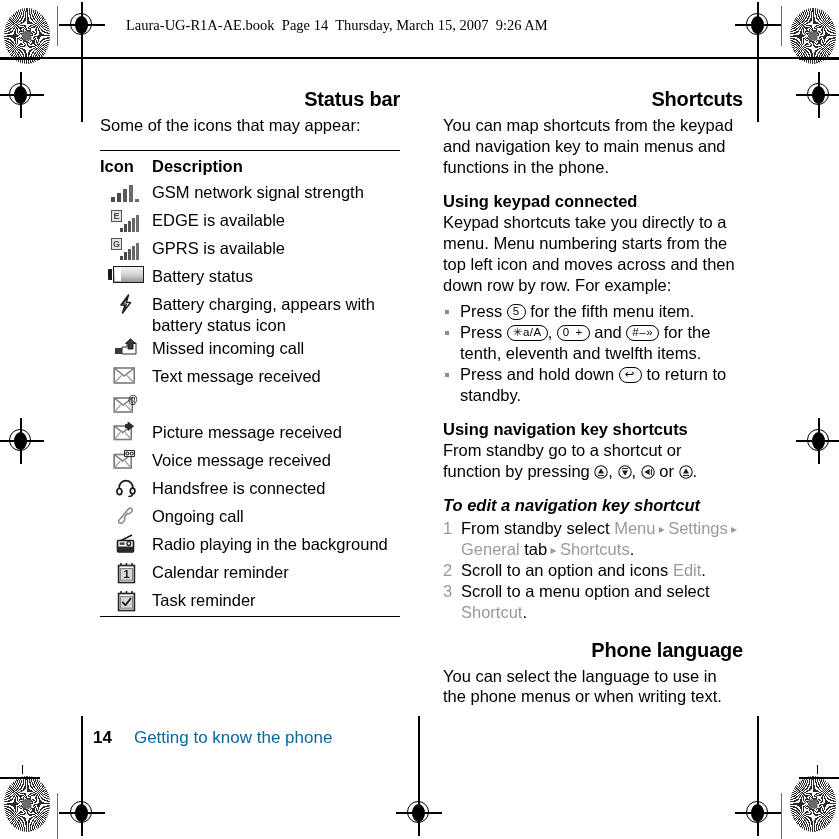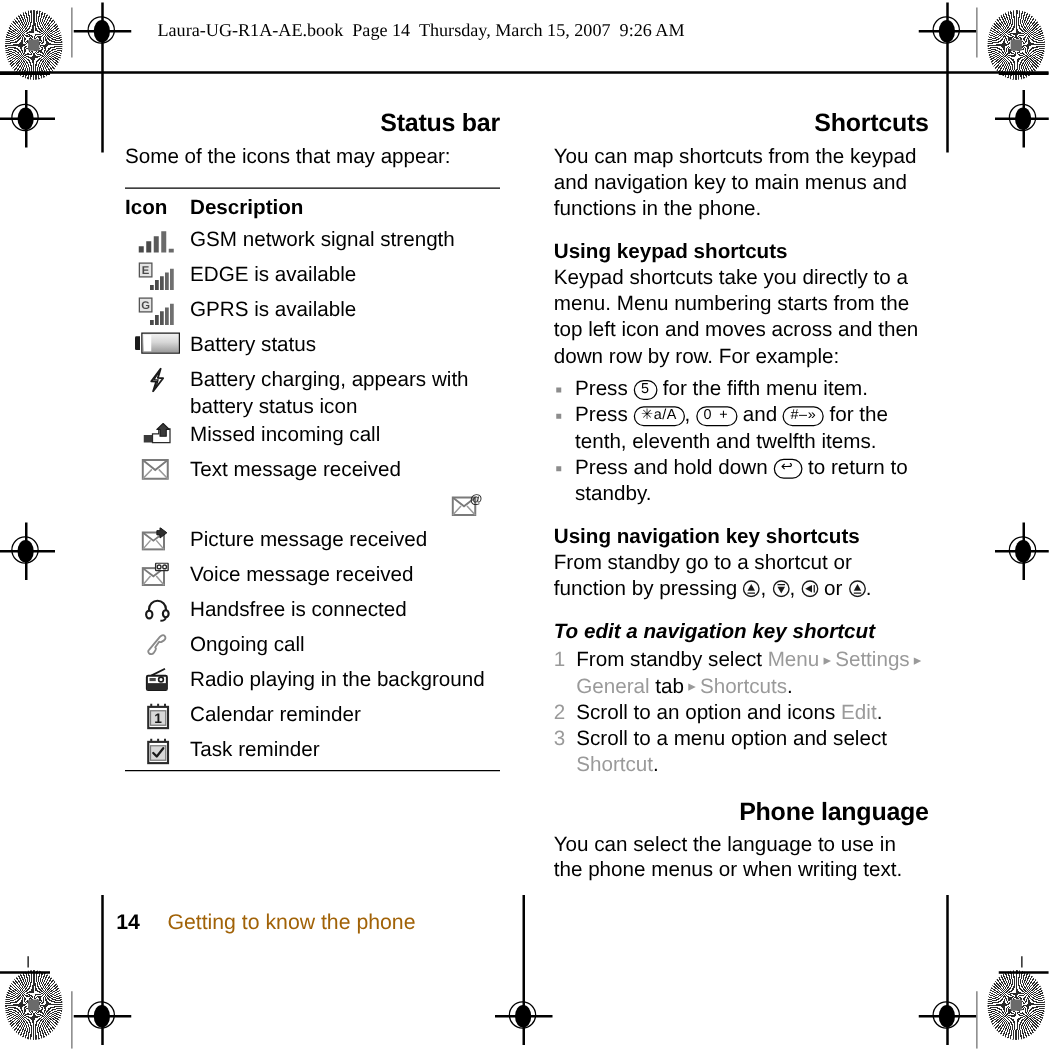--- a/index.html
+++ b/index.html
@@ -182,21 +182,20 @@
     padding: 6px 0 4px 0;
     font-size: 16.5px;
     font-weight: bold;
   }
   .thead .th-icon { width: 52px; }
   .icon-row {
     display: flex;
     align-items: flex-start;
     padding: 1px 0 1px 0;
     min-height: 26px;
-    justify-content: flex-end;
   }
   .icon-cell {
     width: 52px;
     flex: 0 0 52px;
     display: flex;
     align-items: center;
     justify-content: center;
     padding-top: 1px;
   }
   .desc-cell {
@@ -368,21 +367,21 @@
     left: 93px;
     top: 728px;
     font-size: 17px;
   }
   .footer .pageno {
     font-weight: bold;
     color: #000;
     margin-right: 22px;
   }
   .footer .chapter {
-    color: #a16207;
+    color: #0369a1;
   }
 </style>
 </head>
 <body>
 
 <div class="starburst sb-tl"></div>
 <div class="starburst sb-tr"></div>
 <div class="starburst sb-bl"></div>
 <div class="starburst sb-br"></div>
 
@@ -649,21 +648,21 @@
     </div>
 
   </div>
 </div>
 
 <div class="col col-right">
 
   <h2 class="section">Shortcuts</h2>
   <p class="body">You can map shortcuts from the keypad and navigation key to main menus and functions in the phone.</p>
 
-  <h3 class="sub">Using keypad shortcuts</h3>
+  <h3 class="sub">Using keypad connected</h3>
   <p class="body">Keypad shortcuts take you directly to a menu. Menu numbering starts from the top left icon and moves across and then down row by row. For example:</p>
 
   <ul class="bullets">
     <li>
       <span>Press </span><span class="key">5</span><span> for the fifth menu item.</span>
     </li>
     <li>
       <span>Press </span><span class="key">✳a/A</span><span>, </span><span class="key wide">0 +</span><span> and </span><span class="key">#–»</span><span> for the tenth, eleventh and twelfth items.</span>
     </li>
     <li>

